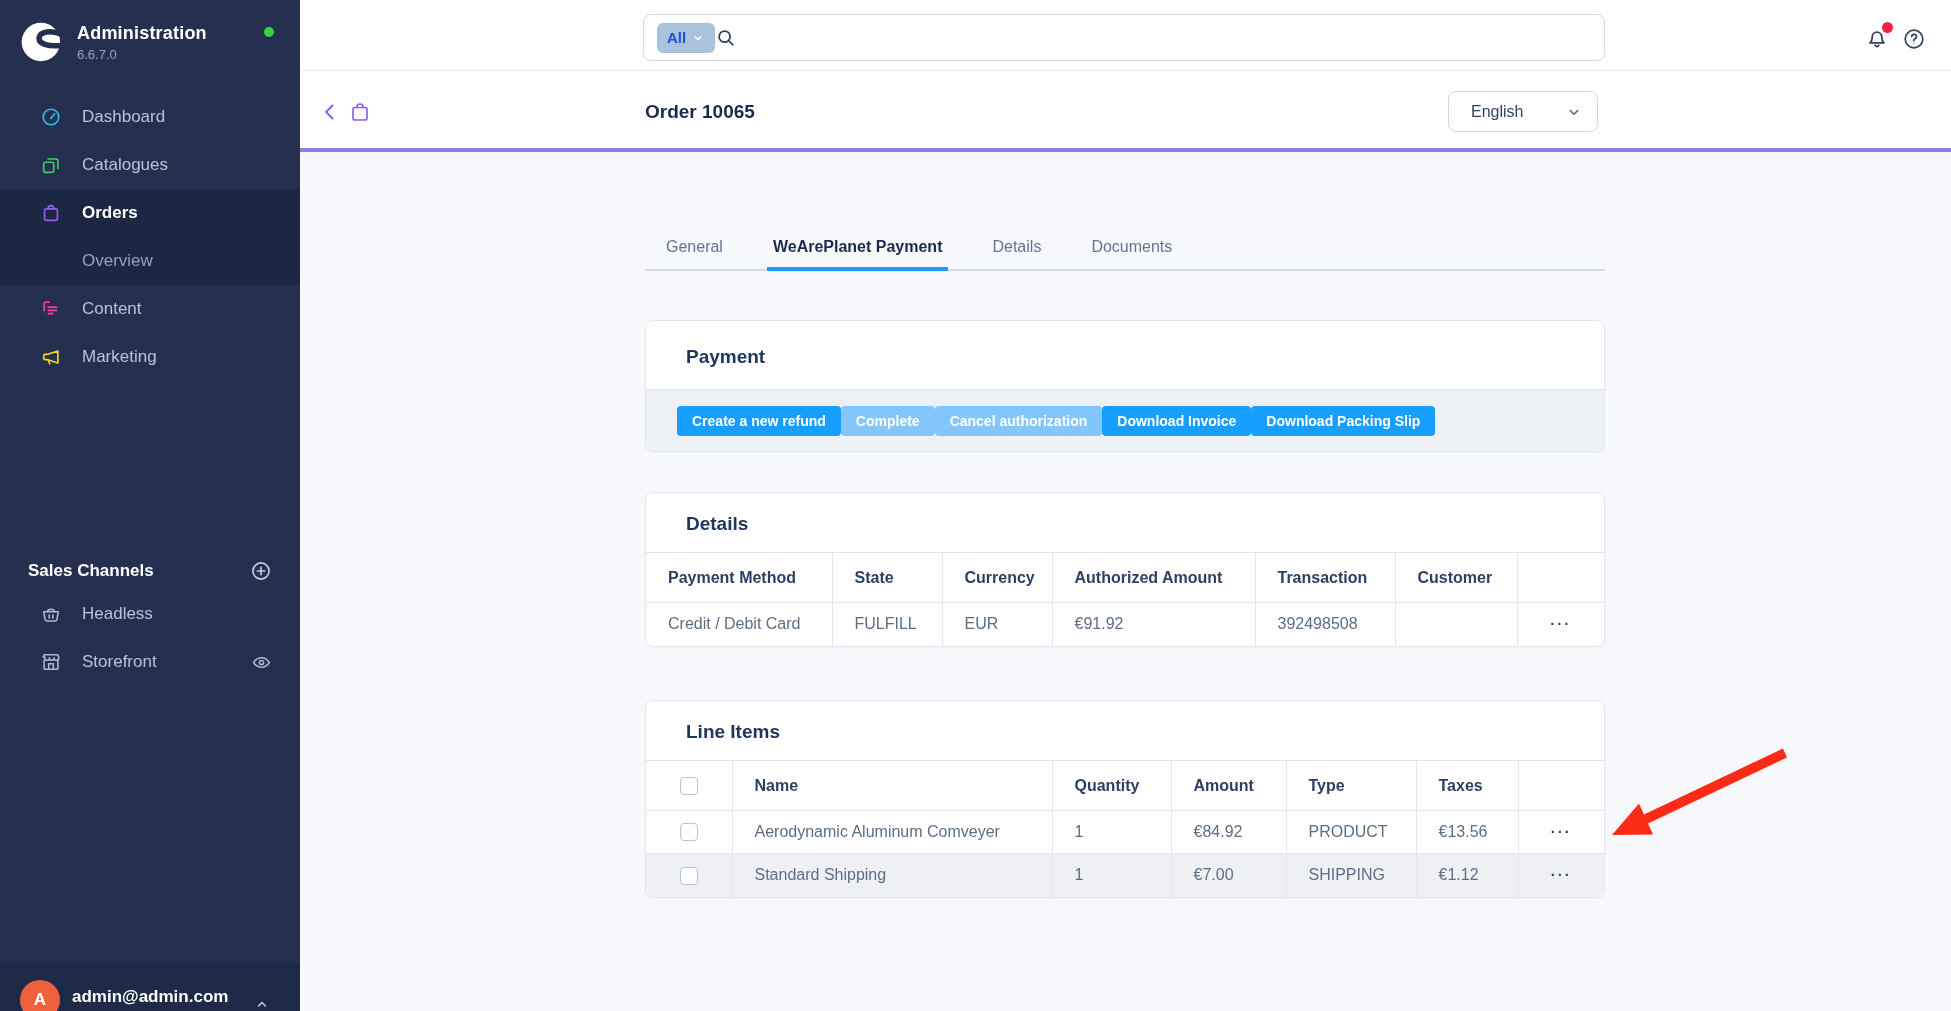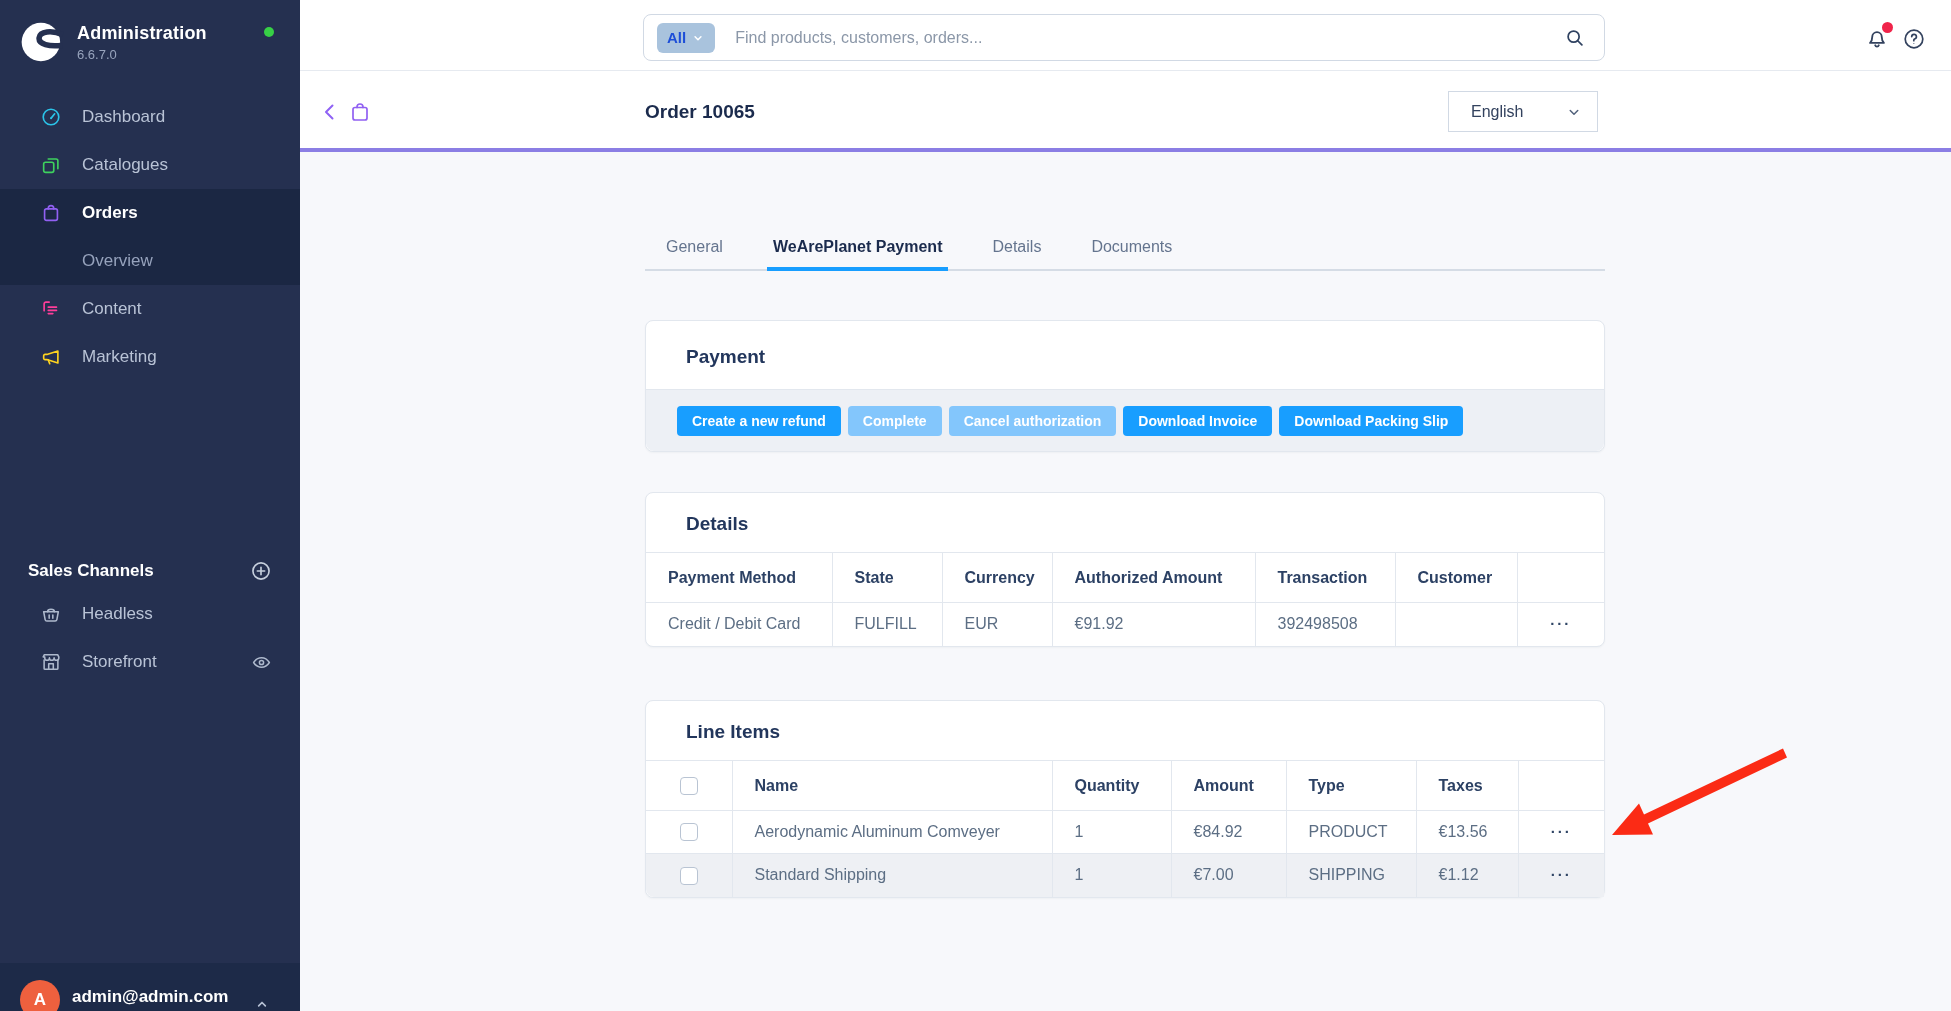--- a/index.html
+++ b/index.html
@@ -54,37 +54,37 @@
   .search-icon { width:22px; height:22px; color:#2f4261; margin-right:18px; cursor:pointer; }
   .bell-wrap { position:absolute; right:61px; top:25px; width:26px; height:26px; color:#33425e; cursor:pointer; }
   .bell-dot { position:absolute; right:-3px; top:-3px; width:11px; height:11px; border-radius:50%; background:#f0244a; }
   .help-wrap { position:absolute; right:25px; top:27px; width:24px; height:24px; color:#33425e; cursor:pointer; }
 
   
   #smartbar { position:absolute; left:300px; right:0; top:71px; height:81px; background:#fff; border-bottom:4px solid #8b7ee4; }
   .back-btn { position:absolute; left:18px; top:29px; width:24px; height:24px; color:#8f62f5; cursor:pointer; }
   .module-icon { position:absolute; left:48px; top:29px; width:24px; height:24px; color:#9160f2; }
   .page-title { position:absolute; left:345px; top:30px; font-size:19px; font-weight:700; color:#1b2b4d; }
-  .lang-select { position:absolute; right:353px; top:20px; width:150px; height:41px; border:1px solid #d1d9e4; border-radius:0; background:#fff; display:flex; align-items:center; cursor:pointer; }
+  .lang-select { position:absolute; right:353px; top:20px; width:150px; height:41px; border:1px solid #d1d9e4; border-radius:8px; background:#fff; display:flex; align-items:center; cursor:pointer; }
   .lang-select .lang-label { margin-left:22px; font-size:16px; color:#33425e; flex:1; }
   .lang-select svg { width:18px; height:18px; margin-right:14px; color:#52627c; }
 
   
   #content { position:absolute; left:300px; right:0; top:152px; bottom:0; background:#f7f8fb; }
 
   .tabbar { position:absolute; left:345px; top:86px; width:960px; display:flex; gap:31px; padding-left:8px; border-bottom:2px solid #d5dce5; }
   .tab { font-size:16px; color:#64748e; padding:0 6px 11px; cursor:pointer; white-space:nowrap;margin-left:7px; }
   .tab.active { color:#1b2b4d; font-weight:600; border-bottom:4px solid #189eff; margin-bottom:-2px; }
 
   .card { position:absolute; left:345px; width:960px; background:#fff; border:1px solid #e2e7ee; border-radius:8px; box-shadow:0 1px 2px rgba(30,40,60,.04); }
   .card-title { font-size:19px; font-weight:700; color:#22365c; }
 
   #payment-card { top:168px; height:132px; }
   #payment-card .card-title { position:absolute; left:40px; top:25px; }
-  .card-foot { position:absolute; left:0; right:0; bottom:0; height:62px; background:#edf0f5; border-top:1px solid #e2e7ee; border-radius:0 0 8px 8px; display:flex; align-items:center; padding-left:31px; gap:7px; }
+  .card-foot { position:absolute; left:0; right:0; bottom:0; height:62px; background:#edf0f5; border-top:1px solid #e2e7ee; border-radius:0 0 8px 8px; display:flex; align-items:center; padding-left:31px; }
   .btn { height:30px; border:none; border-radius:4px; background:#189eff; color:#fff; font-size:14px; font-weight:700; padding:0 15px; font-family:"Liberation Sans",sans-serif; cursor:pointer; white-space:nowrap; }
   .btn.disabled { background:#83c6fc; cursor:default; }
 
   #details-card { top:340px; }
   #details-card .title-row { height:59px; padding:20px 0 0 40px; }
   #lineitems-card { top:548px; }
   #lineitems-card .title-row { height:59px; padding:20px 0 0 40px; }
 
   table { width:100%; border-collapse:collapse; table-layout:fixed; }
   th { height:50px; text-align:left; padding-left:22px; font-size:16px; font-weight:700; color:#2c4164; border-top:1px solid #e2e7ee; border-left:1px solid #e2e7ee; }
@@ -225,21 +225,20 @@
 </aside>
 
 <header id="topbar">
   <div class="searchbox">
     <span class="scope-badge">
       <span>All</span>
       <svg viewBox="0 0 24 24" fill="none" stroke="currentColor" stroke-width="2.6" stroke-linecap="round" stroke-linejoin="round">
           <path d="M7 10l5 5 5-5"></path>
         </svg>
     </span>
-    <input type="text" placeholder="Find products, customers, orders..." style="">
     <span class="search-icon">
       <svg viewBox="0 0 24 24" fill="none" stroke="currentColor" stroke-width="1.9" stroke-linecap="round">
           <circle cx="10.5" cy="10.5" r="6"></circle>
           <path d="M15 15l4.5 4.5"></path>
         </svg>
     </span>
   </div>
   <span class="bell-wrap">
     <svg viewBox="0 0 24 24" fill="none" stroke="currentColor" stroke-width="1.7" stroke-linecap="round" stroke-linejoin="round">
         <path d="M18.4 16.5H5.6c1.7-1.6 2-3.4 2-5.5a4.4 4.4 0 0 1 8.8 0c0 2.1.3 3.9 2 5.5z"></path>

